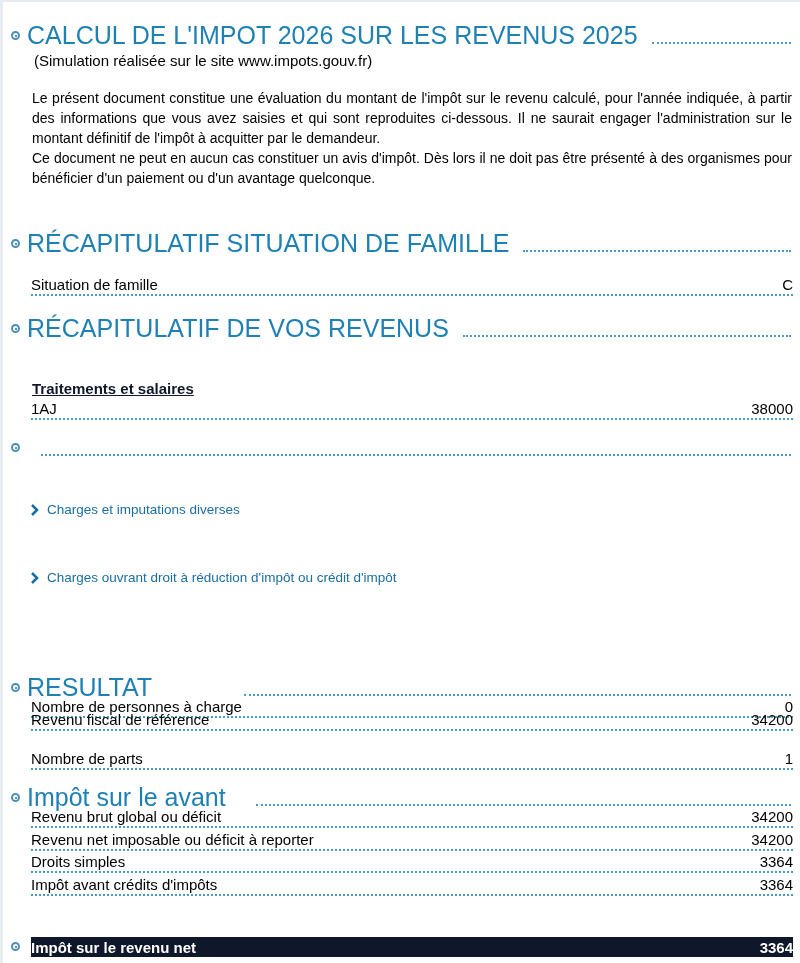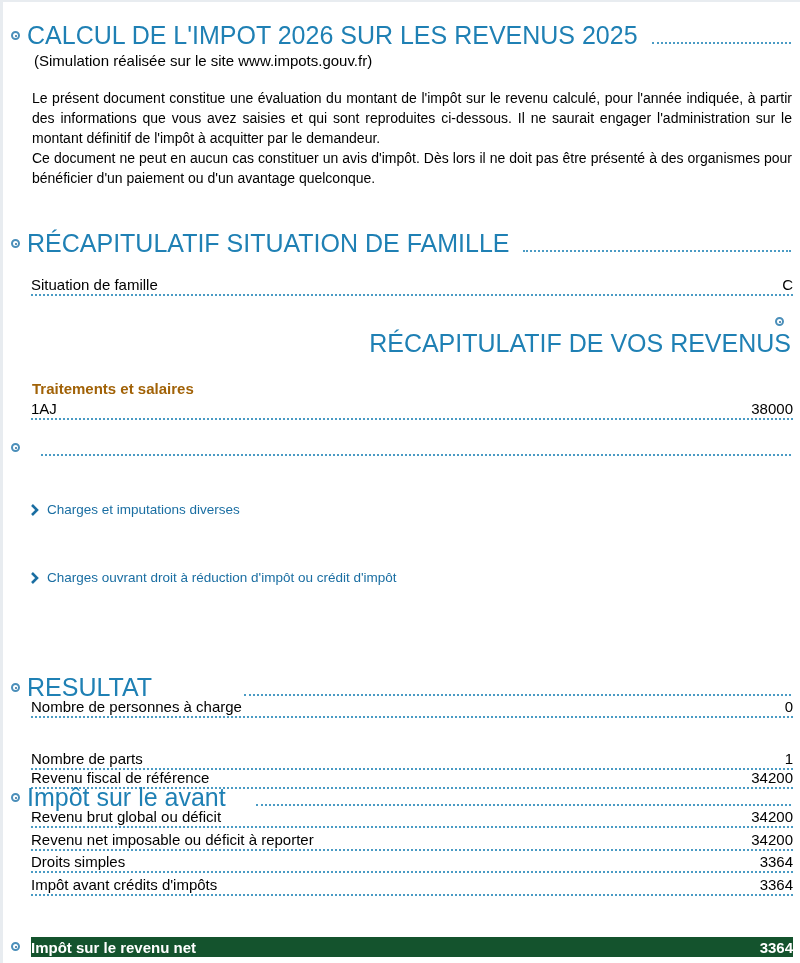--- a/index.html
+++ b/index.html
@@ -21,25 +21,25 @@
   .sec-title { color: #1f80b4; font-size: 25px; line-height: 22px; white-space: nowrap; }
   .sec-dots { flex: 1; border-bottom: 2px dotted #4a9bc4; margin-left: 14px; margin-bottom: 2px; }
   .subtitle { position: absolute; left: 34px; top: 52px; font-size: 15px; }
   .disclaimer {
     position: absolute; left: 32px; top: 88px; width: 760px; font-size: 14px; line-height: 20px; text-align: justify;
   }
   .row {
     position: absolute; left: 31px; width: 762px; display: flex; justify-content: space-between;
     font-size: 15px; line-height: 18px; border-bottom: 2px dotted #4a9bc4;
   }
-  .subhead { position: absolute; left: 32px; font-size: 15px; font-weight: bold; color: #a16207; }
+  .subhead { position: absolute; left: 32px; font-size: 15px; font-weight: bold; color: #0f172a; text-decoration: underline; }
   .link { position: absolute; left: 31px; display: flex; align-items: center; color: #1a6ea2; font-weight: normal; font-size: 13.5px; }
   .chev { width: 8px; height: 12px; margin-right: 8px; }
   .final {
-    position: absolute; left: 31px; top: 937px; width: 762px; height: 20px; background: #14532d; color: #fff;
+    position: absolute; left: 31px; top: 937px; width: 762px; height: 20px; background: #0f172a; color: #fff;
     display: flex; justify-content: space-between; align-items: center; font-weight: bold; font-size: 15px;
   }
   .final-bullet { position: absolute; left: 11px; top: 942px; }
 </style>
 </head>
 <body>
 
 <div class="frame-left"></div>
 <div class="frame-top"></div>
 
@@ -57,21 +57,21 @@
 <div class="sec-head" style="top:232px; width:780px;">
   <span class="bullet"></span>
   <span class="sec-title">RÉCAPITULATIF SITUATION DE FAMILLE</span>
   <span class="sec-dots"></span>
 </div>
 <div class="row" style="top:276px;">
   <span>Situation de famille</span>
   <span>C</span>
 </div>
 
-<div class="sec-head" style="top:317px; width:780px;flex-direction:column;">
+<div class="sec-head" style="top:317px; width:780px;">
   <span class="bullet"></span>
   <span class="sec-title">RÉCAPITULATIF DE VOS REVENUS</span>
   <span class="sec-dots"></span>
 </div>
 <div class="subhead" style="top:380px;">Traitements et salaires</div>
 <div class="row" style="top:400px;">
   <span>1AJ</span>
   <span>38000</span>
 </div>
 
@@ -98,21 +98,21 @@
   <span class="sec-dots" style="margin-left:92px;"></span>
 </div>
 <div class="row" style="top:698px;">
   <span>Nombre de personnes à charge</span>
   <span>0</span>
 </div>
 <div class="row" style="top:750px;gap:20px;">
   <span>Nombre de parts</span>
   <span>1</span>
 </div>
-<div class="row" style="top:769px;text-align:center;">
+<div class="row" style="top:711px;text-align:center;">
   <span>Revenu fiscal de référence</span>
   <span>34200</span>
 </div>
 
 <div class="sec-head" style="top:786px; width:780px;">
   <span class="bullet"></span>
   <span class="sec-title">Impôt sur le avant</span>
   <span class="sec-dots" style="margin-left:30px;"></span>
 </div>
 <div class="row" style="top:808px;">

